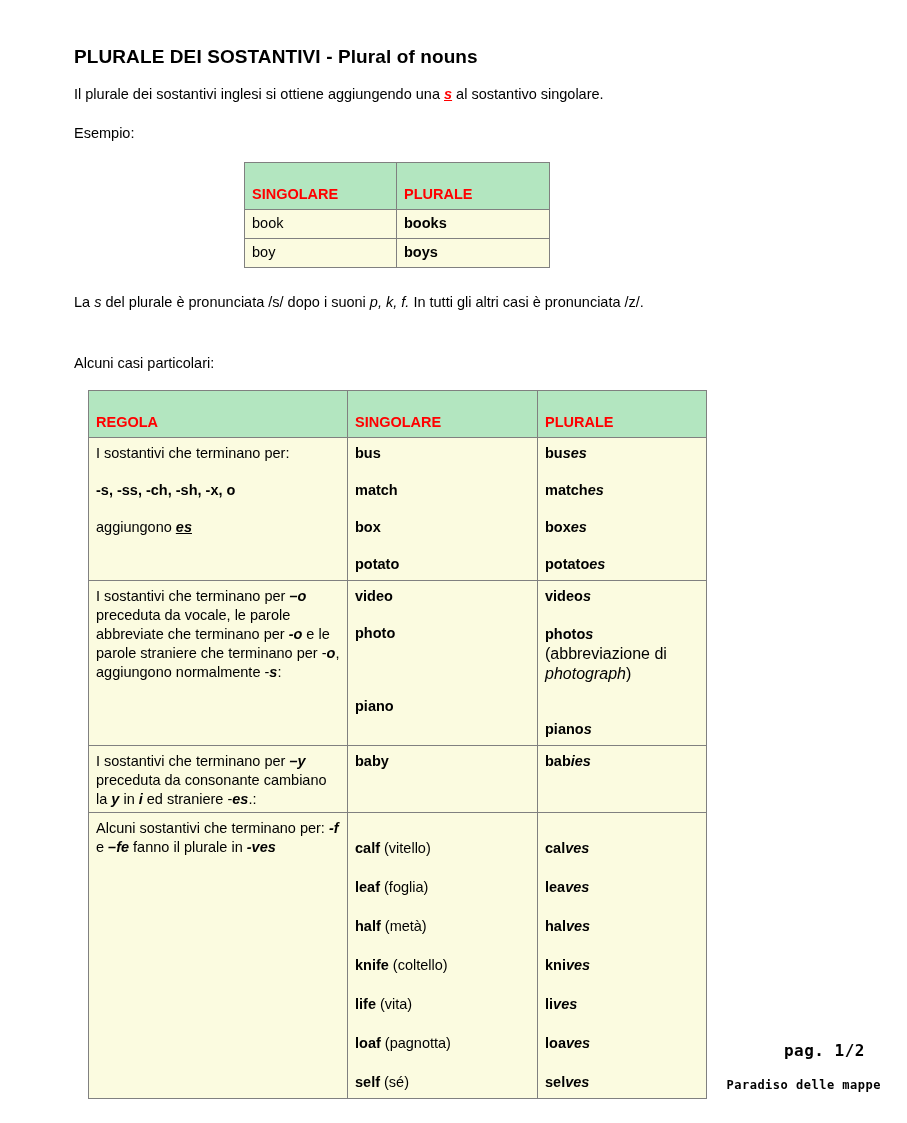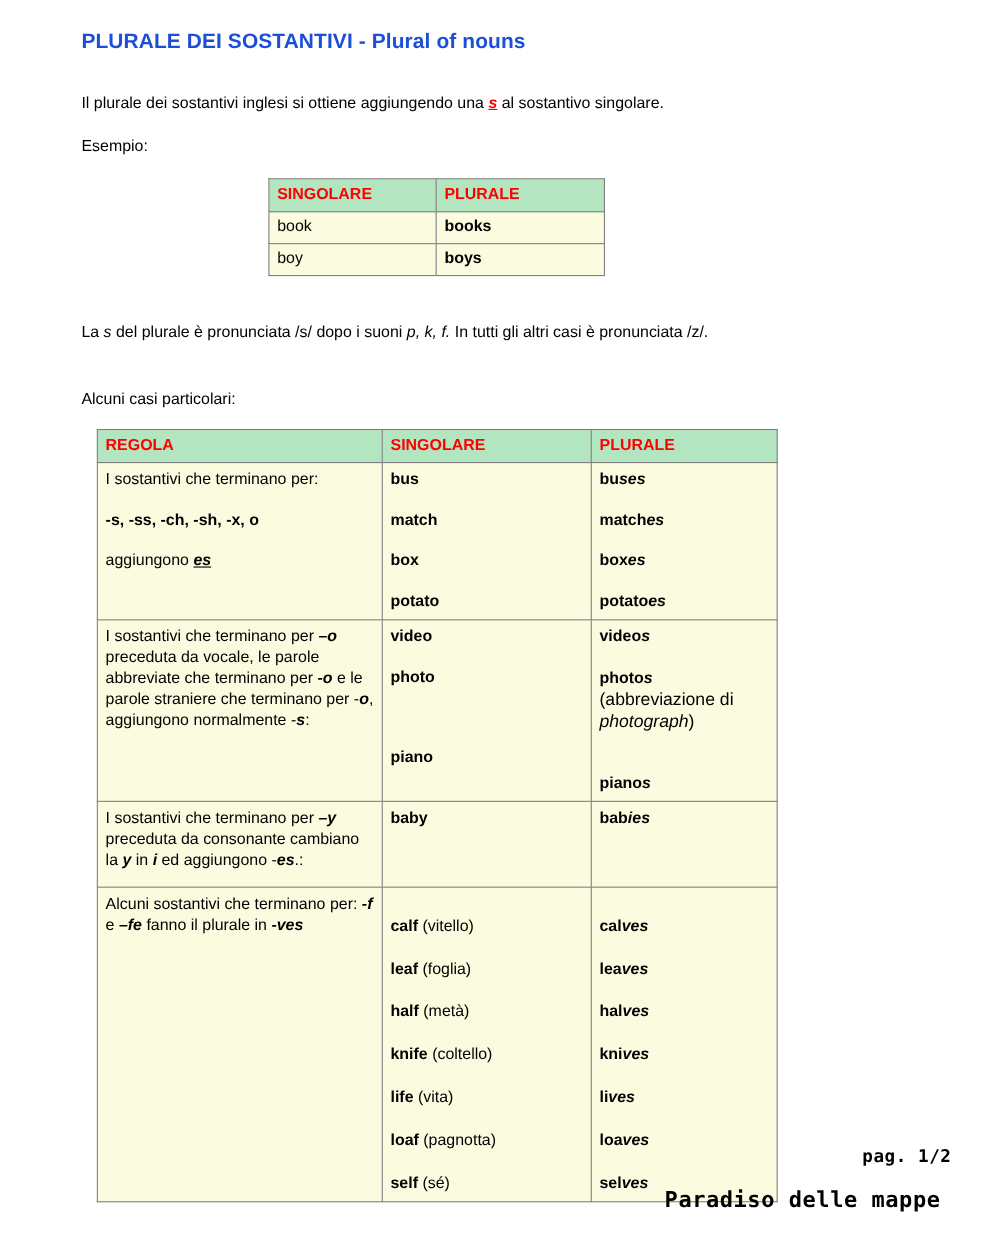--- a/index.html
+++ b/index.html
@@ -13,24 +13,24 @@
     position: relative;
     font-family: "Liberation Sans", sans-serif;
     color: #000000;
     overflow: hidden;
   }
 
   
   .page-title {
     position: absolute;
     left: 74px;
-    top: 28px;
+    top: 46px;
     font-size: 19px;
     font-weight: bold;
-    color: #1d4ed8;
+    color: #000000;
     letter-spacing: 0.1px;
     white-space: pre;
   }
 
   
   .para {
     position: absolute;
     font-size: 14.5px;
     line-height: 20px;
     color: #000000;
@@ -80,21 +80,21 @@
     font-weight: normal;
     padding: 4px 7px 5px 7px;
     font-size: 14.5px;
     line-height: 19px;
   }
   table.doc-table th {
     background: #b3e6c0;
     color: #ff0000;
     font-weight: bold;
     font-size: 14.5px;
-    padding-top: 5px;
+    padding-top: 22px;
     padding-bottom: 5px;
   }
 
   
   #example-table {
     left: 244px;
     top: 162px;
   }
   #example-table col.c1 { width: 152px; }
   #example-table col.c2 { width: 153px; }
@@ -106,21 +106,21 @@
   #rules-table {
     left: 88px;
     top: 390px;
   }
   #rules-table col.c1 { width: 259px; }
   #rules-table col.c2 { width: 190px; }
   #rules-table col.c3 { width: 169px; }
 
   #rules-table td.rule-cell {
     padding-top: 6px;
-    padding-bottom: 14px;
+    padding-bottom: 3px;
   }
   #rules-table td.word-cell {
     font-weight: bold;
     padding-top: 6px;
     padding-bottom: 6px;
   }
   .word-line {
     min-height: 19px;
   }
   .blank-line { height: 18px; }
@@ -147,23 +147,23 @@
     color: #000000;
     white-space: pre;
   }
   #footer-page {
     right: 42px;
     top: 1041px;
     font-size: 16px;
     letter-spacing: 0.5px;
   }
   #footer-site {
-    right: 52px;
+    right: 26px;
     top: 1078px;
-    font-size: 20px;
+    font-size: 12px;
     letter-spacing: 0.5px;
   }
 </style>
 </head>
 <body>
 
 <div class="page-title"><span>PLURALE DEI SOSTANTIVI </span><span>- Plural of nouns</span></div>
 
 <div class="para" id="intro-paragraph"><span>Il plurale dei sostantivi inglesi si ottiene aggiungendo una </span><span class="hl-s">s</span><span> al sostantivo singolare.</span></div>
 
@@ -251,21 +251,21 @@
         <div class="blank-line"></div>
         <div class="word-line"><span>photo</span><span class="bdit">s</span><span class="note"> (abbreviazione di </span><span class="note bdit">photograph</span><span class="note">)</span></div>
         <div class="blank-line"></div>
         <div class="blank-line"></div>
         <div class="word-line"><span>piano</span><span class="bdit">s</span></div>
       </td>
     </tr>
 
     <tr>
       <td class="rule-cell">
-        <span>I sostantivi che terminano per </span><span class="bdit">–y</span><span> preceduta da consonante cambiano la </span><span class="bdit">y</span><span> in </span><span class="bdit">i</span><span> ed aggiungono -</span><span class="bdit">es</span><span>.:</span>
+        <span>I sostantivi che terminano per </span><span class="bdit">–y</span><span> preceduta da consonante cambiano la </span><span class="bdit">y</span><span> in </span><span class="bdit">i</span><span> ed straniere -</span><span class="bdit">es</span><span>.:</span>
       </td>
       <td class="word-cell">
         <div class="word-line">baby</div>
       </td>
       <td class="word-cell">
         <div class="word-line"><span>bab</span><span class="bdit">ies</span></div>
       </td>
     </tr>
 
     <tr>

